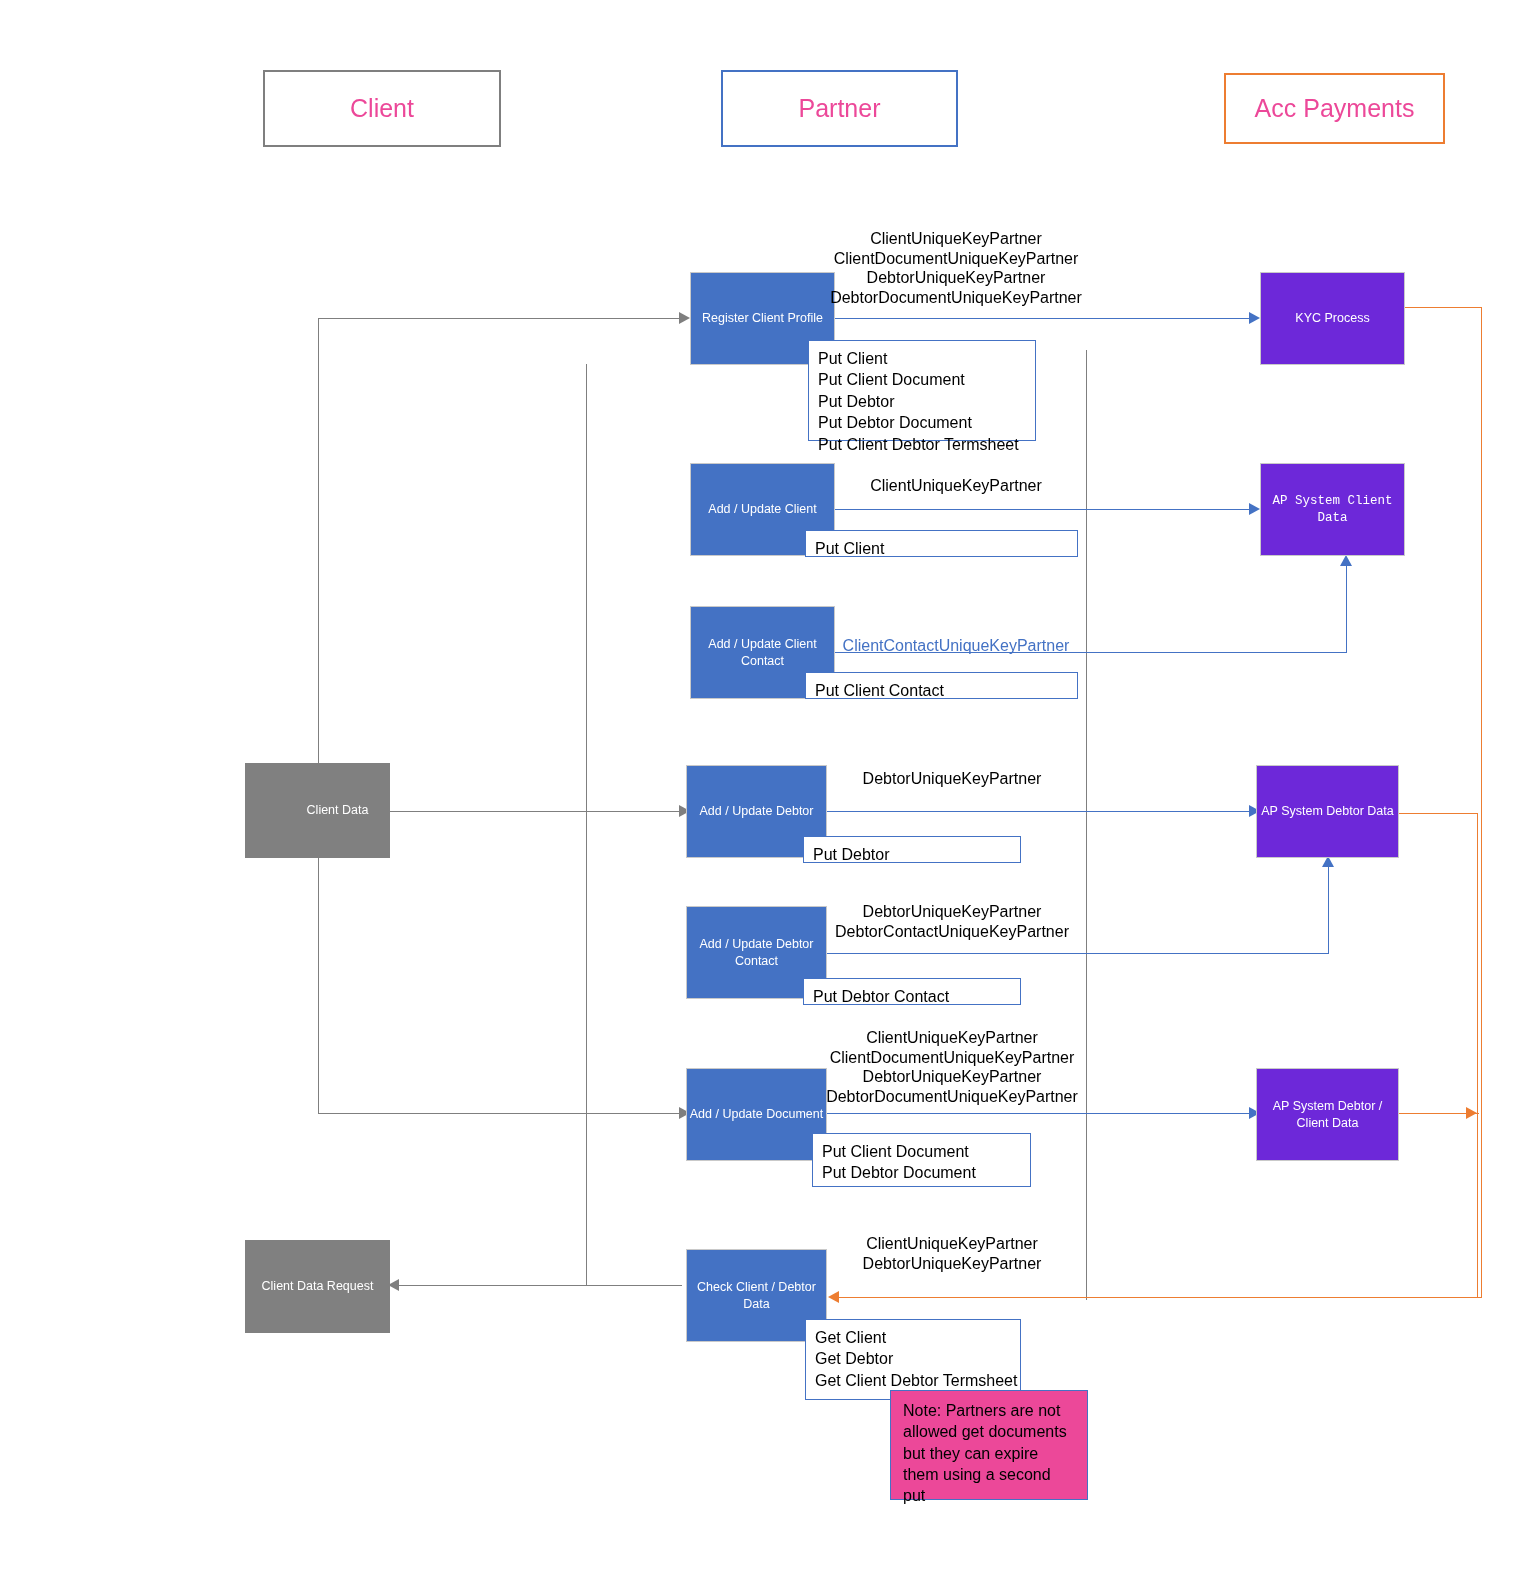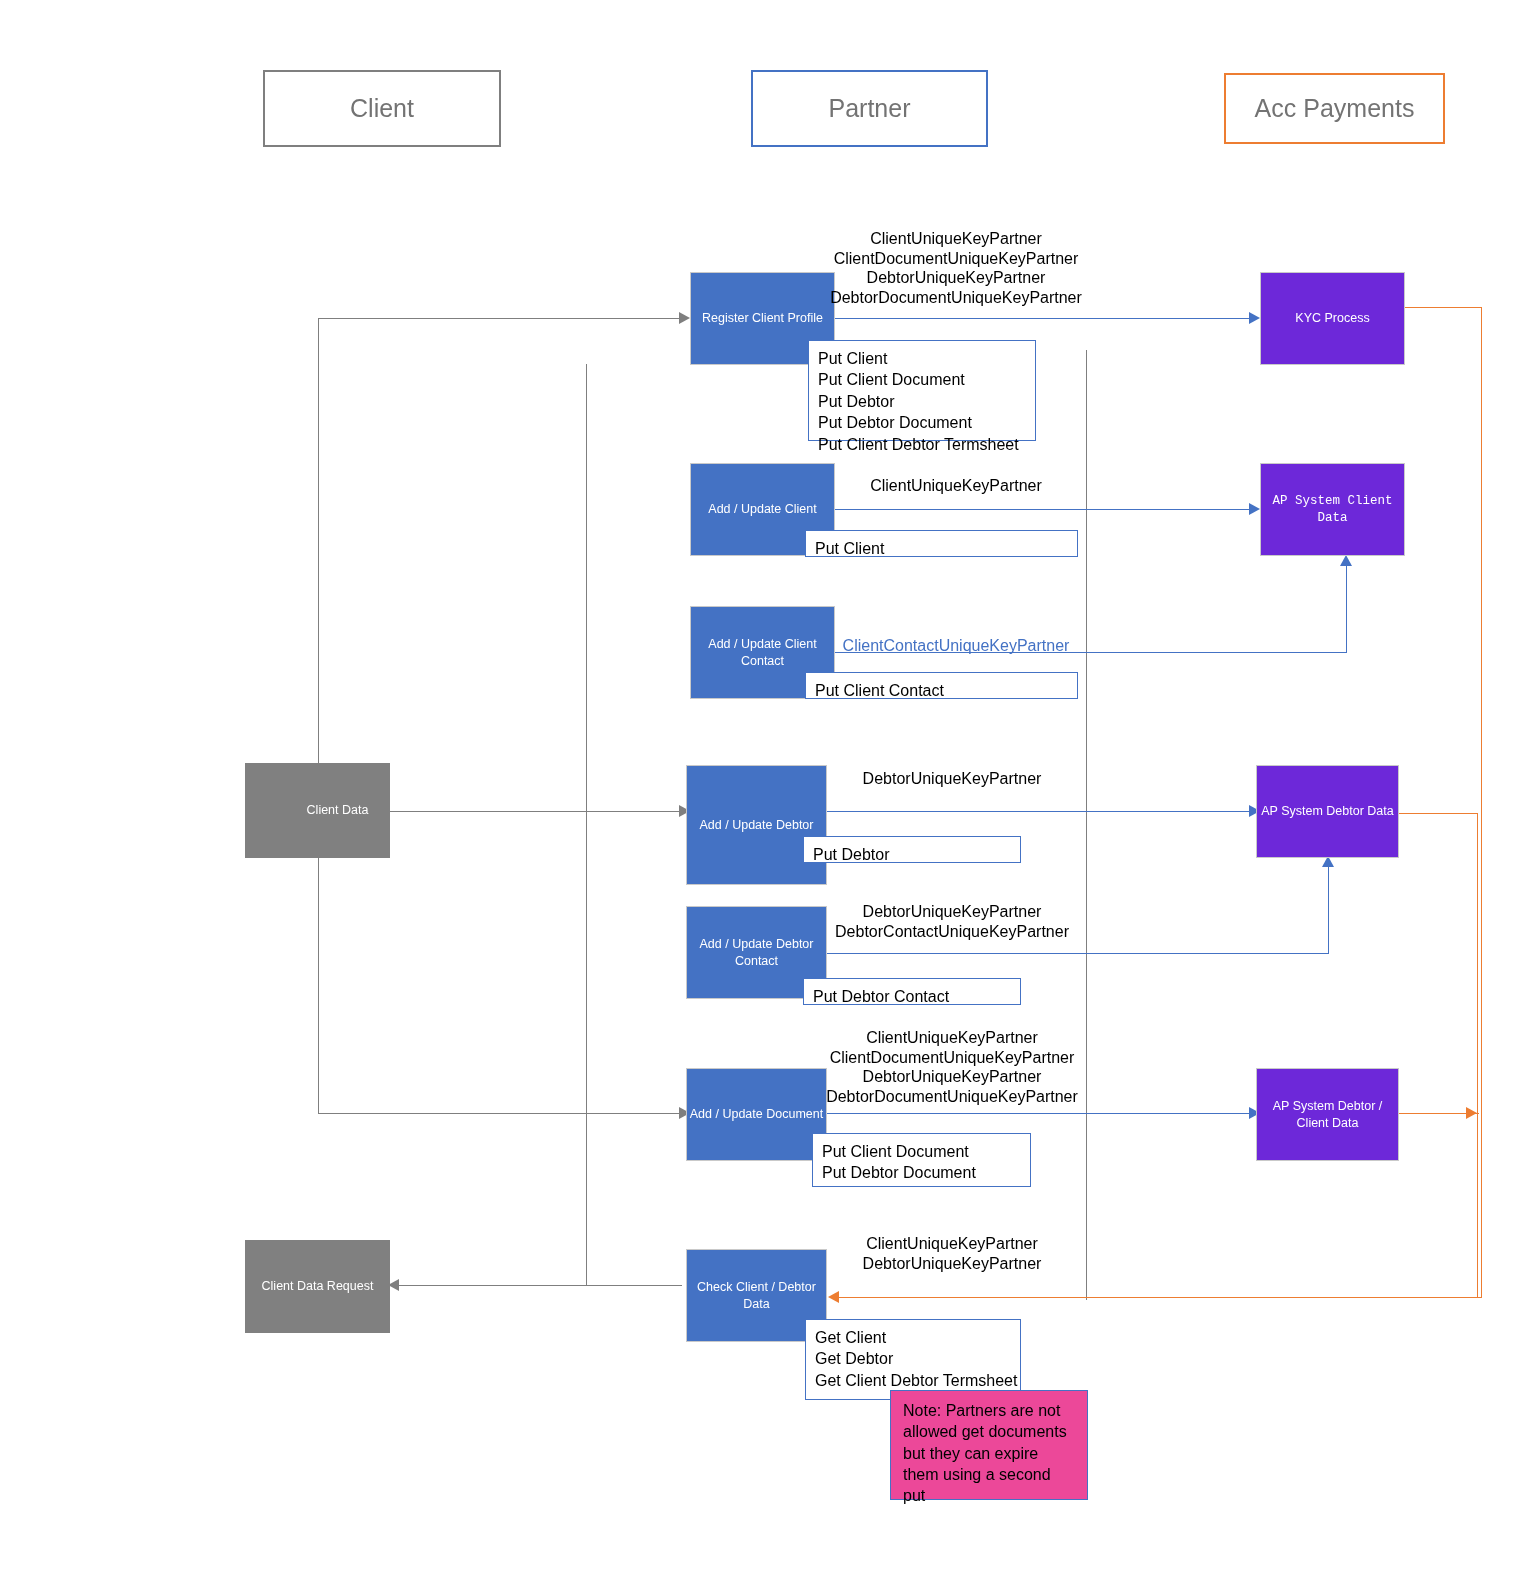--- a/index.html
+++ b/index.html
@@ -1,18 +1,18 @@
 <!DOCTYPE html>
 <html><head>
 <meta charset="utf-8">
 <style>
   html,body{margin:0;padding:0;background:#ffffff;}
   body{font-family:"Liberation Sans", sans-serif;}
   #canvas{position:relative;width:1519px;height:1583px;background:#ffffff;overflow:hidden;}
-  .lane-header{position:absolute;background:#ffffff;display:flex;align-items:center;justify-content:center;box-sizing:border-box;font-size:25px;color:#737373;}
+  .lane-header{position:absolute;background:#ffffff;display:flex;align-items:center;justify-content:center;box-sizing:border-box;font-size:25px;color:#ec4899;}
   .proc{position:absolute;box-sizing:border-box;display:flex;align-items:center;justify-content:center;text-align:center;line-height:1.35;}
   .blue-box{background:#4472C4;border:1px solid #c9c9c9;color:#ffffff;font-size:12.5px;}
   .orange-box{background:#6d28d9;border:1px solid #c9c9c9;color:#ffffff;font-size:12.5px;}
   .gray-box{background:#808080;color:#ffffff;font-size:12.5px;}
   .callout{position:absolute;box-sizing:border-box;background:#ffffff;border:1px solid #4472C4;font-size:16px;color:#000000;padding:7px 8px 7px 9px;line-height:1.34;}
   .note{position:absolute;box-sizing:border-box;background:#ec4899;border:1px solid #4472C4;font-size:16px;color:#000000;padding:9px 12px;line-height:1.33;}
   .keylabel{position:absolute;font-size:16px;color:#000000;text-align:center;line-height:1.22;white-space:pre;}
   .keylabel.blue{color:#4472C4;}
   .ln{position:absolute;}
   .h-gray{height:0;border-top:1.3px solid #7f7f7f;}
@@ -30,21 +30,21 @@
   .ar-right-orange{border-top:6px solid transparent;border-bottom:6px solid transparent;border-left:11px solid #ED7D31;}
 </style>
 </head>
 <body>
 
 <div id="canvas">
 
   <div class="lane-header" style="left:263px;top:70px;width:238px;height:77px;border:2px solid #7f7f7f;">
     <span>Client</span>
   </div>
-  <div class="lane-header" style="left:751px;top:70px;width:237px;height:77px;border:2px solid #4472C4;">
+  <div class="lane-header" style="left:721px;top:70px;width:237px;height:77px;border:2px solid #4472C4;">
     <span>Partner</span>
   </div>
   <div class="lane-header" style="left:1224px;top:73px;width:221px;height:71px;border:2px solid #ED7D31;">
     <span>Acc Payments</span>
   </div>
 
   <div class="ln v-gray" style="left:318px;top:318px;height:494px;"></div>
   <div class="ln h-gray" style="left:318px;top:318px;width:362px;"></div>
   <div class="arrow ar-right-gray" style="left:679px;top:312px;"></div>
 
@@ -103,21 +103,21 @@
 
   <div class="proc blue-box" style="left:690px;top:272px;width:145px;height:93px;">
     <span>Register Client Profile</span>
   </div>
   <div class="proc blue-box" style="left:690px;top:463px;width:145px;height:93px;">
     <span>Add / Update Client</span>
   </div>
   <div class="proc blue-box" style="left:690px;top:606px;width:145px;height:93px;">
     <span>Add / Update Client Contact</span>
   </div>
-  <div class="proc blue-box" style="left:686px;top:765px;width:141px;height:120px;">
+  <div class="proc blue-box" style="left:686px;top:765px;width:141px;height:93px;">
     <span>Add / Update Debtor</span>
   </div>
   <div class="proc blue-box" style="left:686px;top:906px;width:141px;height:93px;">
     <span>Add / Update Debtor Contact</span>
   </div>
   <div class="proc blue-box" style="left:686px;top:1068px;width:141px;height:93px;">
     <span>Add / Update Document</span>
   </div>
   <div class="proc blue-box" style="left:686px;top:1249px;width:141px;height:93px;">
     <span>Check Client / Debtor Data</span>

